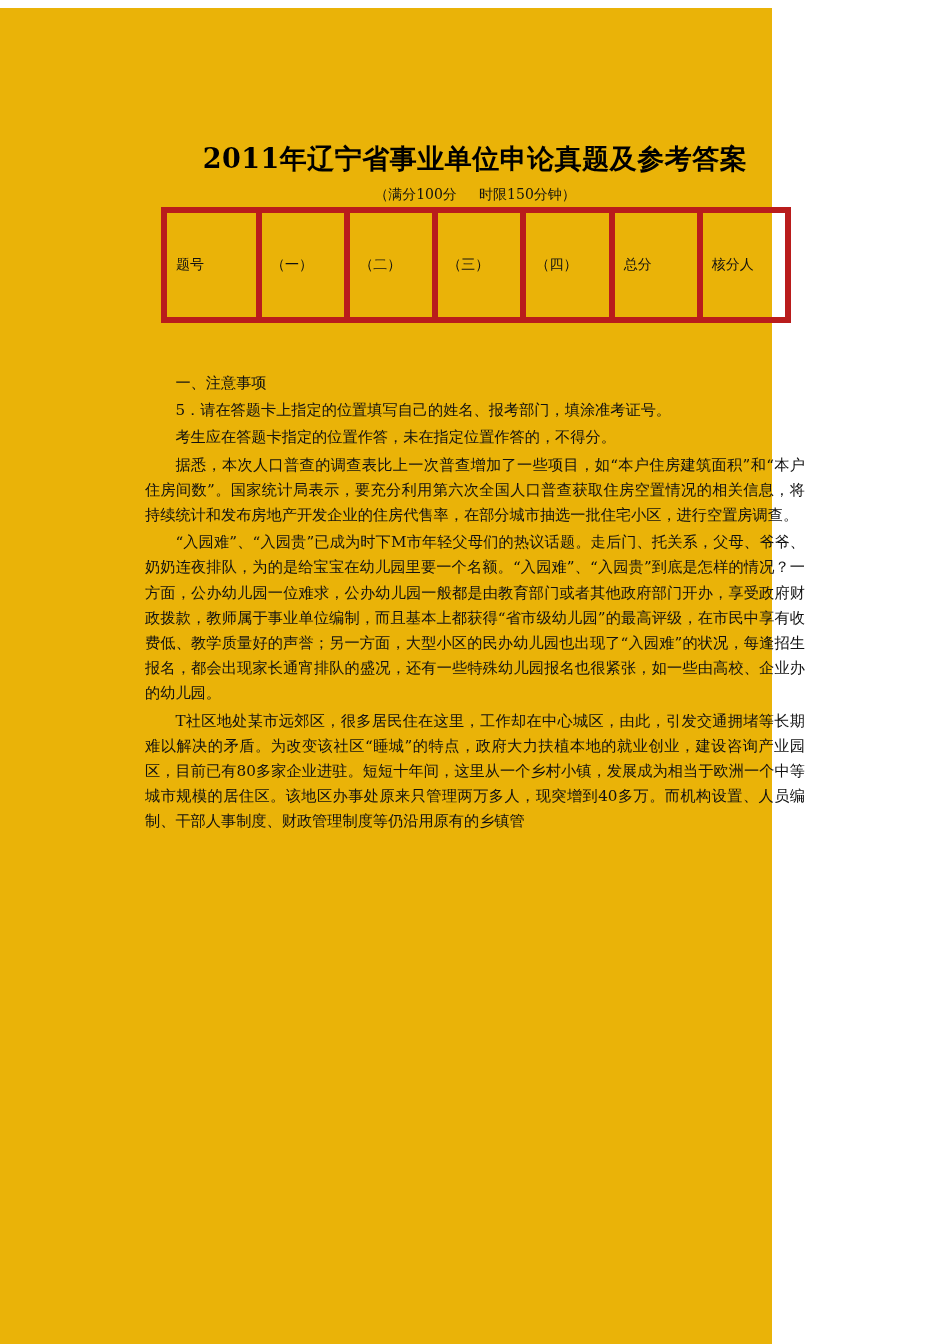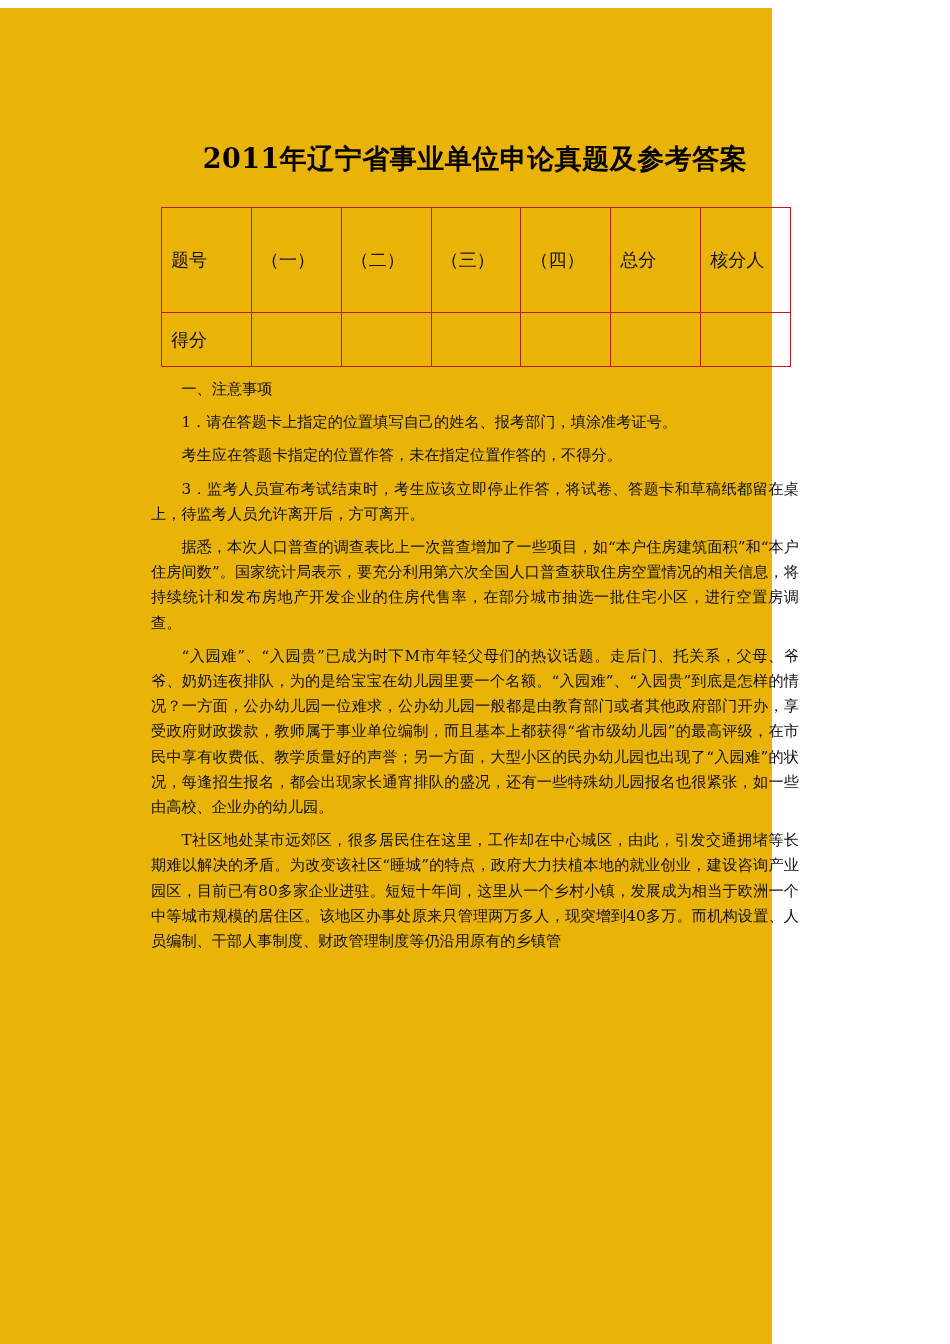--- a/index.html
+++ b/index.html
@@ -48,80 +48,71 @@
     }
     table.score {
       position: absolute;
       left: 161px;
       top: 199px;
       width: 630px;
       border-collapse: collapse;
       table-layout: fixed;
     }
     table.score td {
-      border: 1px solid #b91c1c;
-      font-size: 18px;
+      border: 6px solid #b91c1c;
+      font-size: 14px;
       padding: 0 0 0 9px;
       vertical-align: middle;
       color: #111111;
     }
     table.score tr.r1 td { height: 104px; }
     table.score tr.r2 td { height: 53px; }
     table.score td.c0 { width: 80px; }
     .body-text {
       position: absolute;
       left: 143px;
       top: 361px;
       width: 664px;
       font-size: 15.2px;
       line-height: 25.2px;
       color: #111111;
     }
     .body-text p {
-      margin: 8px;
+      margin: 2px;
       text-indent: 2em;
       text-align: justify;
     }
     .body-text p.heading {
       text-indent: 2em;
     }
   </style>
 </head>
 <body>
 
 <div class="page">
 
   <div class="title">2011年辽宁省事业单位申论真题及参考答案</div>
+  <div class="subtitle">（满分100分     时限150分钟）</div>
 
   <table class="score">
     <tbody>
         <tr class="r1">
       <td class="c0">题号</td>
       <td>（一）</td>
       <td>（二）</td>
       <td>（三）</td>
       <td>（四）</td>
       <td>总分</td>
       <td>核分人</td>
     </tr>
-    <tr class="r2">
-      <td class="c0">得分</td>
-      <td></td>
-      <td></td>
-      <td></td>
-      <td></td>
-      <td></td>
-      <td></td>
-    </tr>
   </tbody>
     </table>
 
   <div class="body-text">
     <p class="heading">一、注意事项</p>
-    <p>1．请在答题卡上指定的位置填写自己的姓名、报考部门，填涂准考证号。</p>
+    <p>5．请在答题卡上指定的位置填写自己的姓名、报考部门，填涂准考证号。</p>
     <p>考生应在答题卡指定的位置作答，未在指定位置作答的，不得分。</p>
-    <p>3．监考人员宣布考试结束时，考生应该立即停止作答，将试卷、答题卡和草稿纸都留在桌上，待监考人员允许离开后，方可离开。</p>
     <p>据悉，本次人口普查的调查表比上一次普查增加了一些项目，如“本户住房建筑面积”和“本户住房间数”。国家统计局表示，要充分利用第六次全国人口普查获取住房空置情况的相关信息，将持续统计和发布房地产开发企业的住房代售率，在部分城市抽选一批住宅小区，进行空置房调查。</p>
     <p>“入园难”、“入园贵”已成为时下M市年轻父母们的热议话题。走后门、托关系，父母、爷爷、奶奶连夜排队，为的是给宝宝在幼儿园里要一个名额。“入园难”、“入园贵”到底是怎样的情况？一方面，公办幼儿园一位难求，公办幼儿园一般都是由教育部门或者其他政府部门开办，享受政府财政拨款，教师属于事业单位编制，而且基本上都获得“省市级幼儿园”的最高评级，在市民中享有收费低、教学质量好的声誉；另一方面，大型小区的民办幼儿园也出现了“入园难”的状况，每逢招生报名，都会出现家长通宵排队的盛况，还有一些特殊幼儿园报名也很紧张，如一些由高校、企业办的幼儿园。</p>
     <p>T社区地处某市远郊区，很多居民住在这里，工作却在中心城区，由此，引发交通拥堵等长期难以解决的矛盾。为改变该社区“睡城”的特点，政府大力扶植本地的就业创业，建设咨询产业园区，目前已有80多家企业进驻。短短十年间，这里从一个乡村小镇，发展成为相当于欧洲一个中等城市规模的居住区。该地区办事处原来只管理两万多人，现突增到40多万。而机构设置、人员编制、干部人事制度、财政管理制度等仍沿用原有的乡镇管</p>
   </div>
 
 </div>
 
 </body></html>

